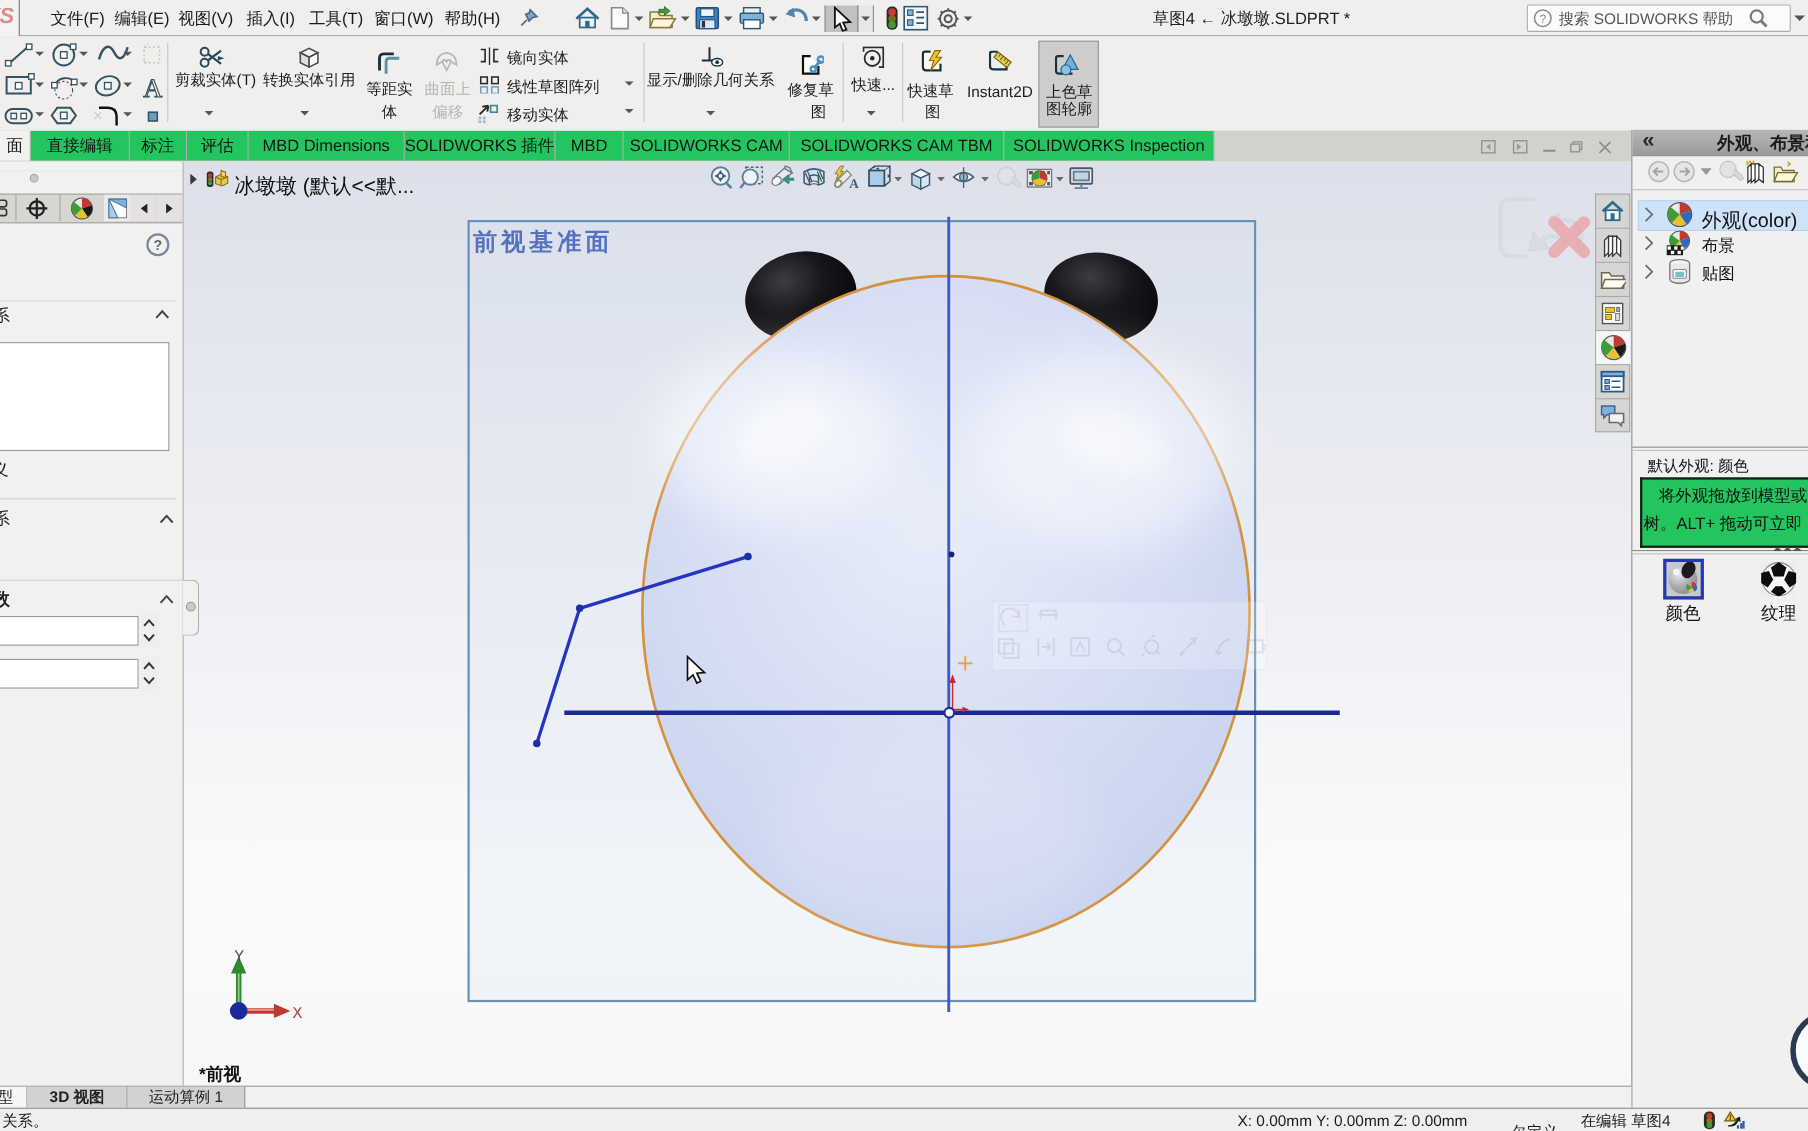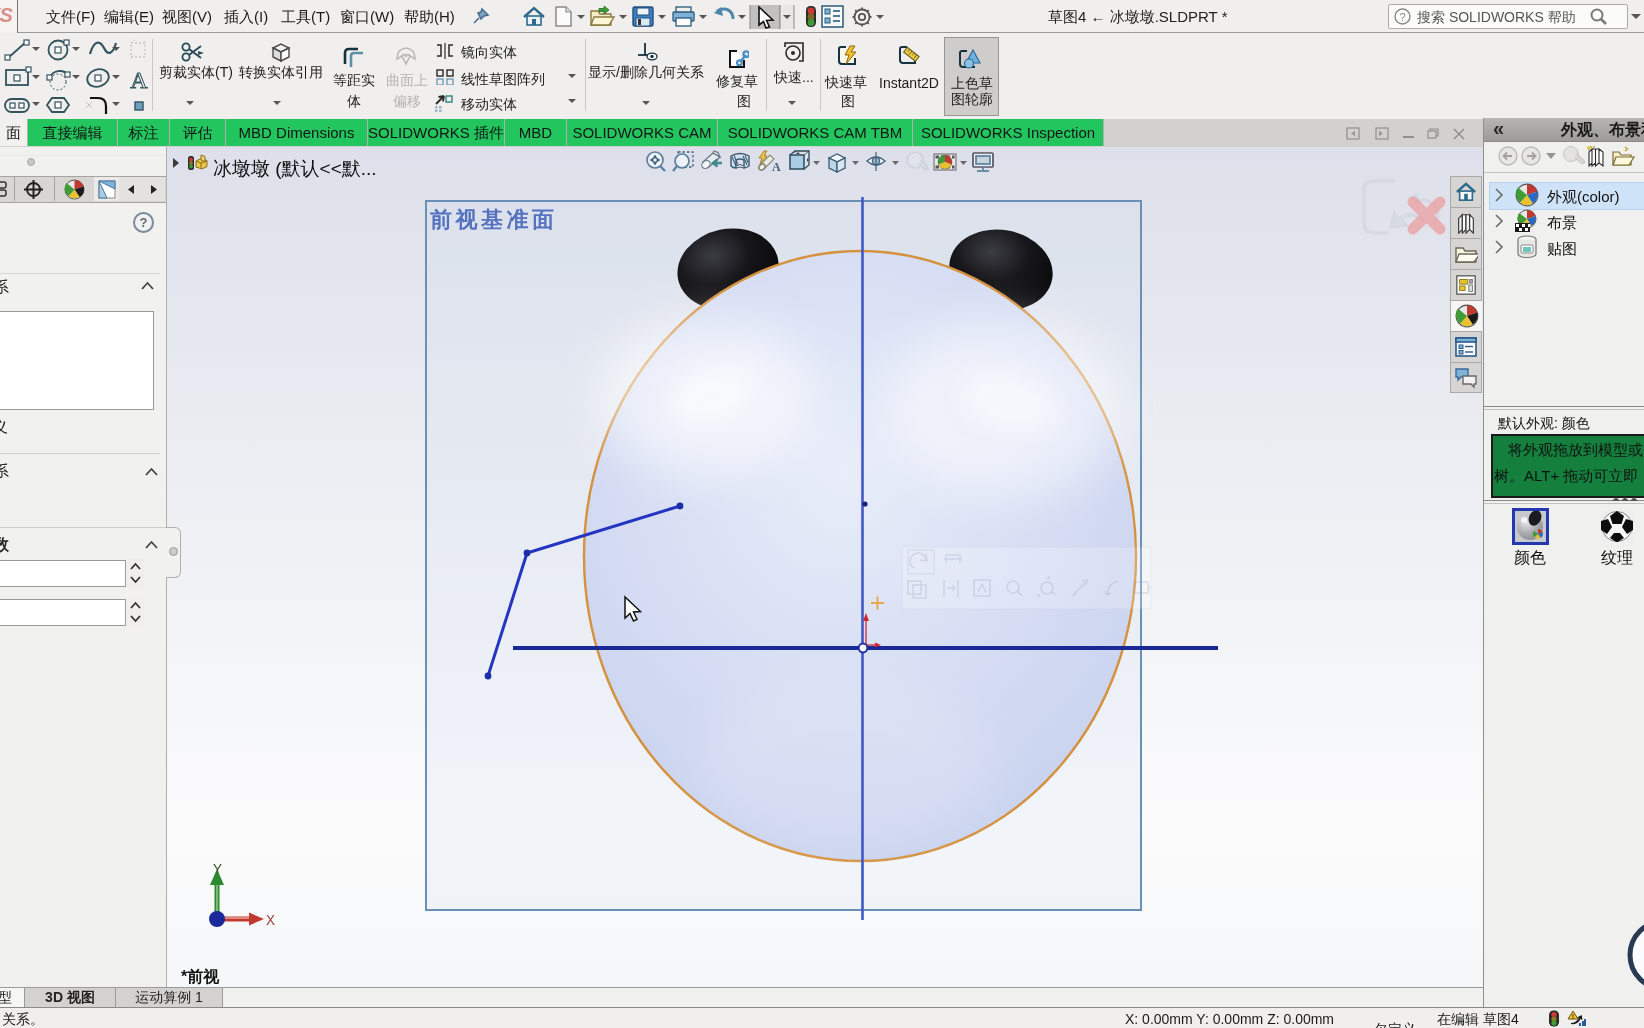--- a/index.html
+++ b/index.html
@@ -752,21 +752,21 @@
   <svg class="abs" style="left:10px;top:69px;" width="10" height="16" viewBox="0 0 10 16">
       <path d="M2 2 L8 8 L2 14" fill="none" stroke="#6a6a6a" stroke-width="1.6"></path>
     </svg>
   <svg class="abs" style="left:31px;top:65px;" width="24" height="24" viewBox="0 0 21 21">
       <circle cx="10.5" cy="10.5" r="9.5" fill="#e8e8e8" stroke="#555"></circle>
       <path d="M10.5 1 a9.5 9.5 0 0 1 9 6.5 l-9 3 Z" fill="#c03a32"></path>
       <path d="M19.5 7.5 a9.5 9.5 0 0 1 -4 10.5 l-5 -7.5 Z" fill="#2a6ac0"></path>
       <path d="M15.5 18 a9.5 9.5 0 0 1 -11 -1 l6 -6.5 Z" fill="#e8c12e"></path>
       <path d="M4.5 17 a9.5 9.5 0 0 1 -2 -13 l8 6.5 Z" fill="#3f9c35"></path>
     </svg>
-  <span class="abs" style="left:63px;top:70px;font-size:15px;color:#111;">外观(color)</span>
+  <span class="abs" style="left:63px;top:70px;font-size:18px;color:#111;">外观(color)</span>
   <svg class="abs" style="left:10px;top:95px;" width="10" height="16" viewBox="0 0 10 16">
       <path d="M2 2 L8 8 L2 14" fill="none" stroke="#6a6a6a" stroke-width="1.6"></path>
     </svg>
   <svg class="abs" style="left:31px;top:91px;" width="24" height="24" viewBox="0 0 24 24">
       <g transform="translate(1,0)">
         <circle cx="11" cy="10" r="9" fill="#e8e8e8" stroke="#555"></circle>
         <path d="M11 1 a9 9 0 0 1 8.5 6 l-8.5 3 Z" fill="#c03a32"></path>
         <path d="M19.5 7 a9 9 0 0 1 -4 10 l-4.5 -7 Z" fill="#2a6ac0"></path>
         <path d="M15.5 17 a9 9 0 0 1 -10.5 -1 l6 -6 Z" fill="#e8c12e"></path>
         <path d="M5 16 a9 9 0 0 1 -2 -12 l8 6 Z" fill="#3f9c35"></path>
@@ -790,21 +790,21 @@
       <ellipse cx="11" cy="4.5" rx="9" ry="3.5" fill="#f4f4f2" stroke="#777" stroke-width="1.2"></ellipse>
       <path d="M2 4.5 L2 19 A9 3.5 0 0 0 20 19 L20 4.5" fill="#e8e8e4" stroke="#777" stroke-width="1.2"></path>
       <rect x="5" y="10" width="12" height="8" rx="1" fill="#fff" stroke="#888"></rect>
       <rect x="7" y="12" width="8" height="5" fill="#6ec6c0"></rect>
     </svg>
   <span class="abs" style="left:63px;top:122px;font-size:15px;color:#111;">贴图</span>
 
   <div class="abs" style="left:0;top:288px;width:161px;height:1px;background:#8a8988;"></div>
   <div class="abs" style="left:0;top:291px;width:161px;height:1px;background:#c2c1bf;"></div>
   <span class="abs" style="left:14px;top:297px;font-size:14px;color:#111;">默认外观: 颜色</span>
-  <div class="abs" style="left:7px;top:316px;width:152px;height:60px;background:#15803d;border:2px solid #1a1a1a;border-right:none;text-decoration:underline;">
+  <div class="abs" style="left:7px;top:316px;width:152px;height:60px;background:#22c55e;border:2px solid #1a1a1a;border-right:none;text-decoration:underline;">
     <span class="abs" style="left:15px;top:5px;font-size:15px;color:#111;white-space:nowrap;">将外观拖放到模型或</span>
     <span class="abs" style="left:1px;top:31px;font-size:15px;color:#111;white-space:nowrap;">树。ALT+ 拖动可立即</span>
   </div>
   <div class="abs" style="left:0;top:382px;width:161px;height:1px;background:#8a8988;"></div>
   <div class="abs" style="left:0;top:385px;width:161px;height:1px;background:#c2c1bf;"></div>
   <svg class="abs" style="left:128px;top:378px;" width="26" height="6" viewBox="0 0 26 6">
       <g fill="#555">
         <path d="M0 5 l4 -4 l4 4 z"></path>
         <path d="M9 5 l4 -4 l4 4 z"></path>
         <path d="M18 5 l4 -4 l4 4 z"></path>

